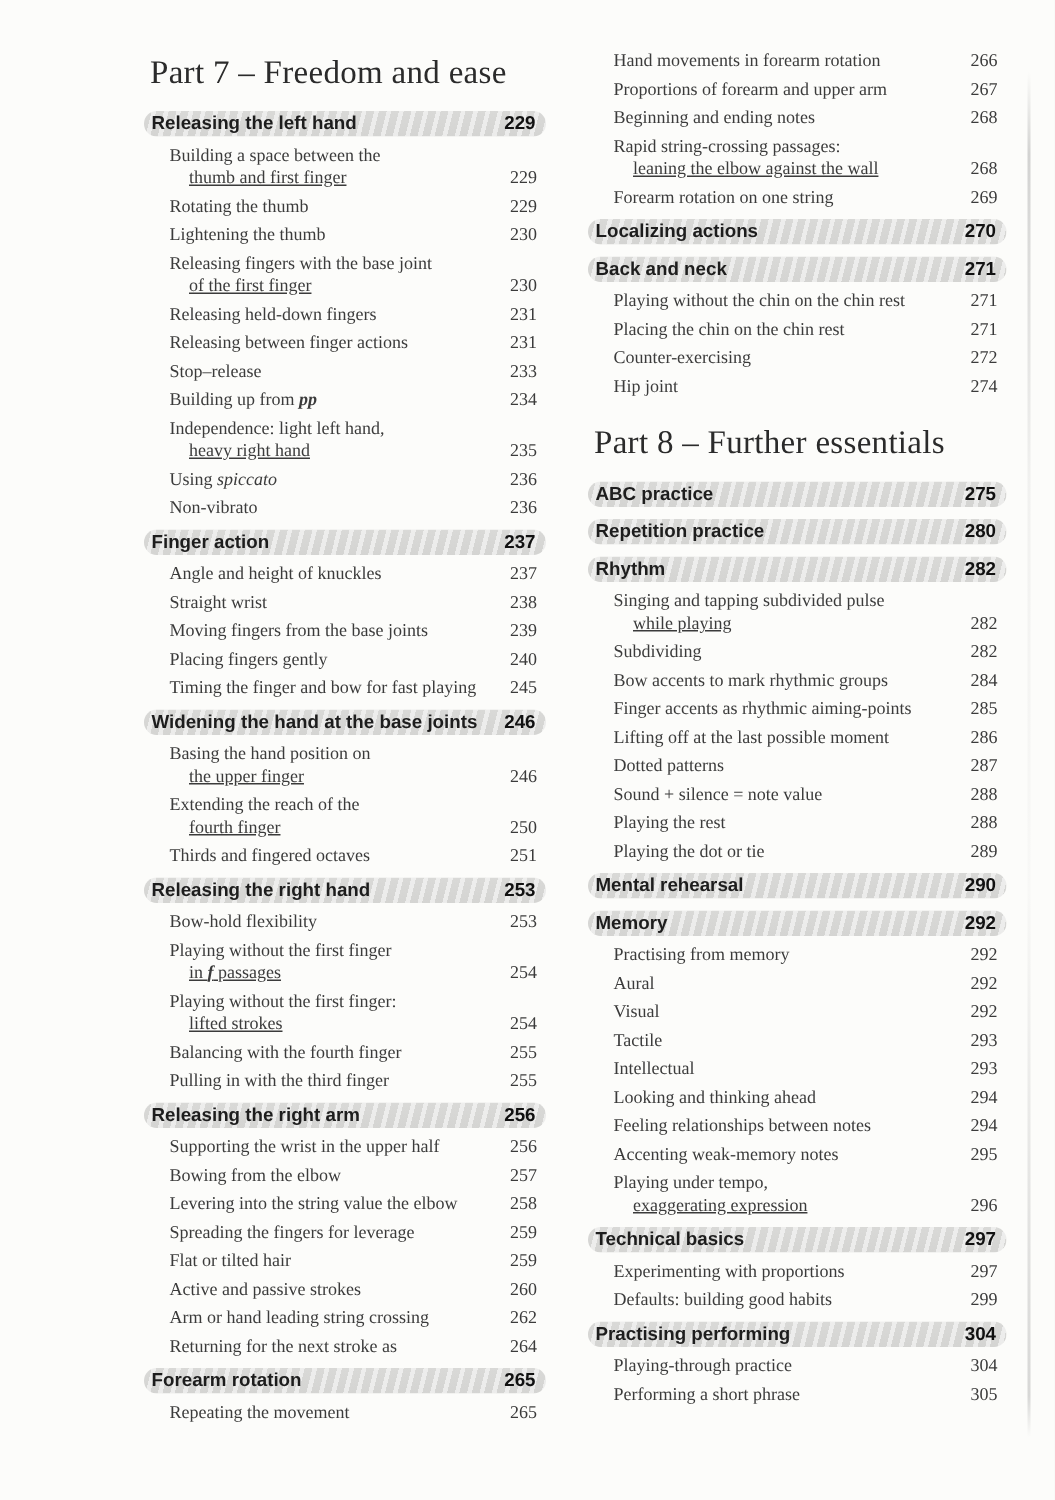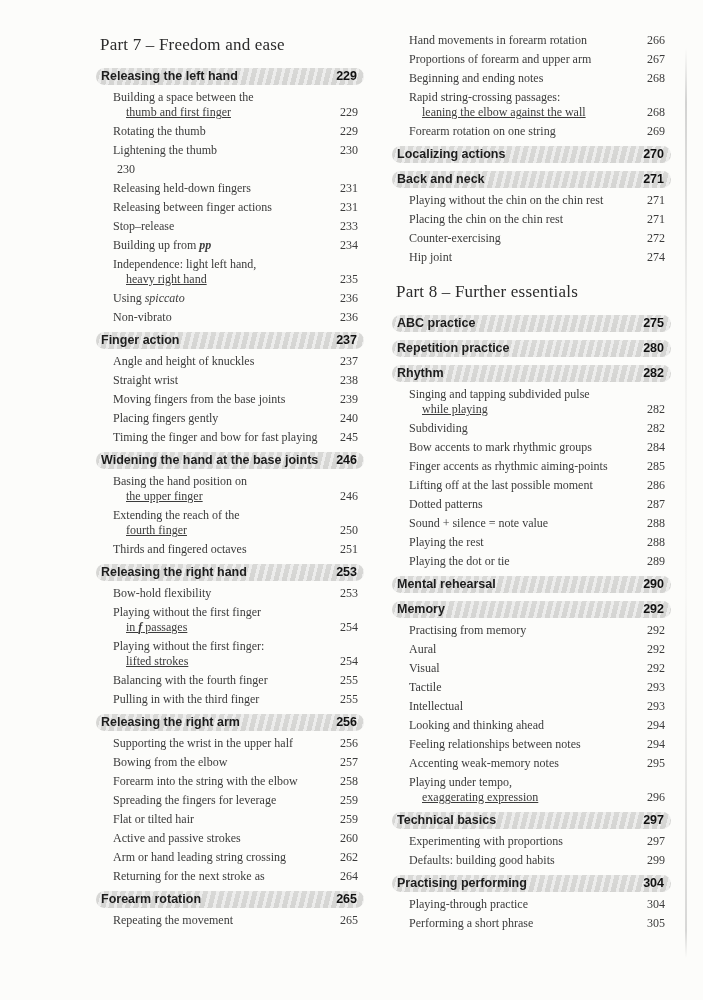--- a/index.html
+++ b/index.html
@@ -16,21 +16,21 @@
     box-sizing:border-box;
     padding:33px 38px 0 100px;
     display:flex;
     gap:38px;
   }
   .col{display:flex;flex-direction:column;}
   .col-left{width:258px;flex:0 0 258px;}
   .col-right{width:269px;flex:0 0 269px;}
 
   .part-title{
-    font-size:17px;
+    font-size:22px;
     color:#2b2b2b;
     letter-spacing:.2px;
     margin:2px 0 10px 0;
     white-space:nowrap;
   }
   .part-gap{margin-top:13px;}
 
   .toc-header{
     display:flex;
     align-items:baseline;
@@ -108,20 +108,24 @@
         </div>
         <div class="num">229</div>
       </div>
       <div class="toc-item">
         <div class="lines">
           <div class="line"><span>Lightening the thumb</span></div>
         </div>
         <div class="num">230</div>
       </div>
       <div class="toc-item">
+        <div class="lines">
+          <div class="line"><span>Releasing fingers with the base joint</span></div>
+          <div class="line line2"><span>of the first finger</span></div>
+        </div>
         <div class="num">230</div>
       </div>
       <div class="toc-item">
         <div class="lines">
           <div class="line"><span>Releasing held-down fingers</span></div>
         </div>
         <div class="num">231</div>
       </div>
       <div class="toc-item">
         <div class="lines">
@@ -265,21 +269,21 @@
         <div class="num">256</div>
       </div>
       <div class="toc-item">
         <div class="lines">
           <div class="line"><span>Bowing from the elbow</span></div>
         </div>
         <div class="num">257</div>
       </div>
       <div class="toc-item">
         <div class="lines">
-          <div class="line"><span>Forearm into the string with the elbow</span></div>
+          <div class="line"><span>Levering into the string value the elbow</span></div>
         </div>
         <div class="num">258</div>
       </div>
       <div class="toc-item">
         <div class="lines">
           <div class="line"><span>Spreading the fingers for leverage</span></div>
         </div>
         <div class="num">259</div>
       </div>
       <div class="toc-item">

